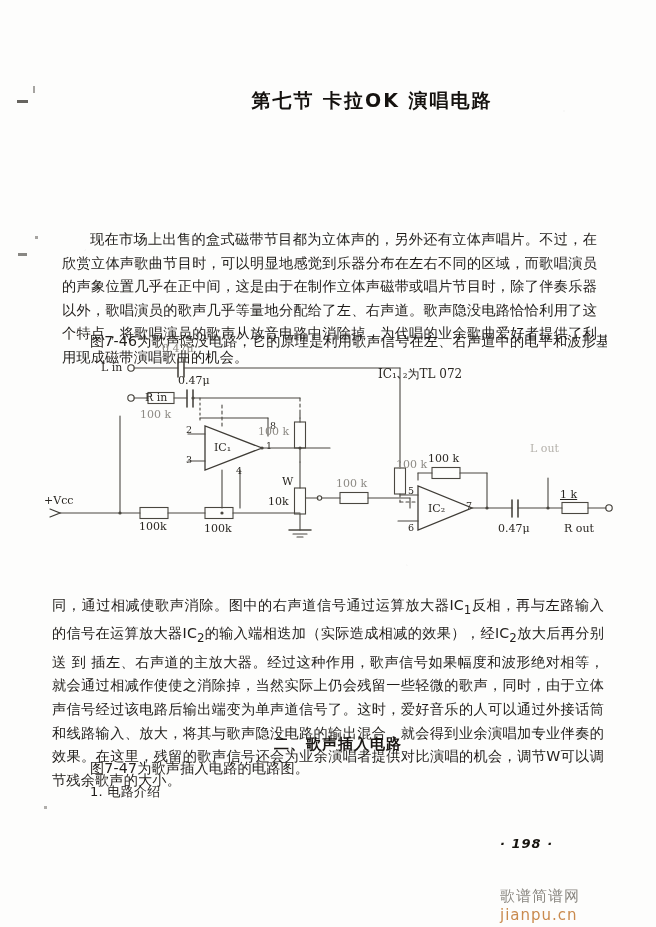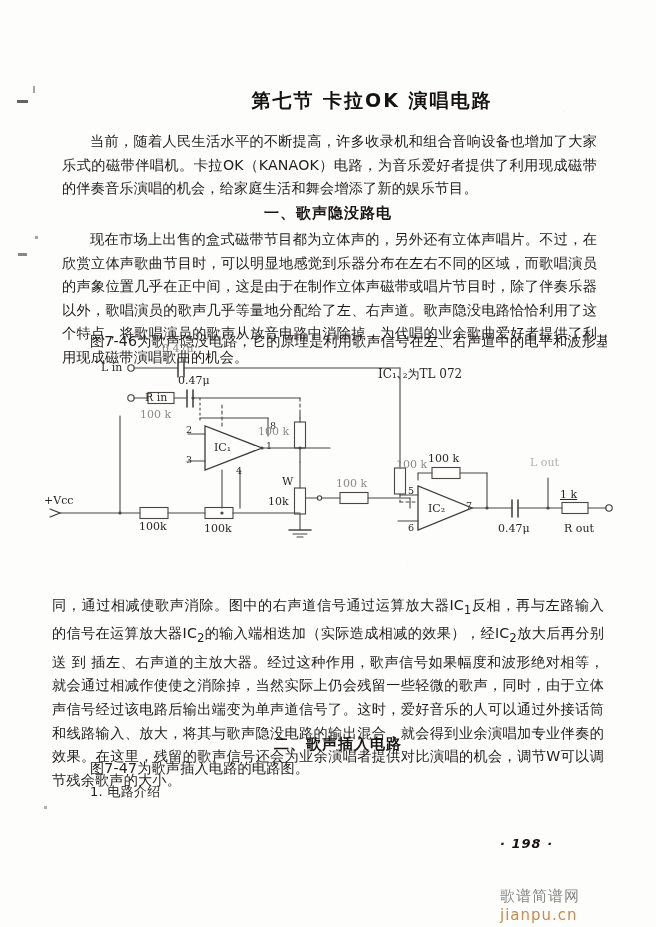--- a/index.html
+++ b/index.html
@@ -120,23 +120,21 @@
 <div class="page">
 
   <div class="stray" style="left:17px;top:100px;width:11px;height:3px;"></div>
   <div class="stray" style="left:33px;top:86px;width:2px;height:7px;opacity:.45;"></div>
   <div class="stray" style="left:18px;top:253px;width:9px;height:3px;opacity:.6;"></div>
   <div class="stray" style="left:35px;top:236px;width:3px;height:3px;opacity:.45;"></div>
   <div class="stray" style="left:44px;top:806px;width:3px;height:3px;opacity:.4;"></div>
 
   <div class="section-title" style="top:88px;padding-left:44px;">第七节    卡拉OK 演唱电路</div>
 
-  <div class="para indent" style="left:62px;top:130px;width:535px;">当前，随着人民生活水平的不断提高，许多收录机和组合音响设备也增加了大家乐式的磁带伴唱机。卡拉OK（KANAOK）电路，为音乐爱好者提供了利用现成磁带的伴奏音乐演唱的机会，给家庭生活和舞会增添了新的娱乐节目。</div>
-
-  <div class="sub-title" style="top:204px;">一、歌声隐没路电</div>
+
 
   <div class="para indent" style="left:62px;top:228px;width:535px;">现在市场上出售的盒式磁带节目都为立体声的，另外还有立体声唱片。不过，在欣赏立体声歌曲节目时，可以明显地感觉到乐器分布在左右不同的区域，而歌唱演员的声象位置几乎在正中间，这是由于在制作立体声磁带或唱片节目时，除了伴奏乐器以外，歌唱演员的歌声几乎等量地分配给了左、右声道。歌声隐没电路恰恰利用了这个特点，将歌唱演员的歌声从放音电路中消除掉，为代唱的业余歌曲爱好者提供了利用现成磁带演唱歌曲的机会。</div>
 
   <div class="para indent" style="left:62px;top:330px;width:535px;"></div>
 
   <div class="para indent" style="left:62px;top:330px;width:545px;height:24px;overflow:hidden;white-space:nowrap;">图7-46为歌声隐没电路，它的原理是利用歌声信号在左、右声道中的电平和波形基本相</div>
 
   <div class="circuit">
     <svg width="656" height="235" viewBox="0 0 656 235">
       <g stroke="#4a4740" stroke-width="1.1" fill="none" stroke-linecap="round">
@@ -275,21 +273,21 @@
     <span class="c-label lg" style="left:428px;top:122px;">100 k</span>
 
     <span class="c-label" style="left:408px;top:155px;">5</span>
     <span class="c-label" style="left:408px;top:192px;">6</span>
     <span class="c-label" style="left:466px;top:170px;">7</span>
     <span class="c-label lg" style="left:428px;top:172px;">IC₂</span>
 
     <span class="c-label lg" style="left:498px;top:192px;">0.47μ</span>
     <span class="c-label lg" style="left:560px;top:158px;text-decoration:underline;">1 k</span>
     <span class="c-label lg" style="left:564px;top:192px;">R out</span>
-    <span class="c-label lg vfaded" style="left:530px;top:126px;">L out</span>
+    <span class="c-label lg vfaded" style="left:530px;top:112px;">L out</span>
 
     <span class="c-label lg" style="left:378px;top:36px;font-size:12px;">IC₁､₂为TL 072</span>
   </div>
 
 
   <div class="para" style="left:52px;top:594px;width:552px;">同，通过相减使歌声消除。图中的右声道信号通过运算放大器IC<sub>1</sub>反相，再与左路输入的信号在运算放大器IC<sub>2</sub>的输入端相迭加（实际造成相减的效果），经IC<sub>2</sub>放大后再分别 送 到 插左、右声道的主放大器。经过这种作用，歌声信号如果幅度和波形绝对相等，就会通过相减作使使之消除掉，当然实际上仍会残留一些轻微的歌声，同时，由于立体声信号经过该电路后输出端变为单声道信号了。这时，爱好音乐的人可以通过外接话筒和线路输入、放大，将其与歌声隐没电路的输出混合，就会得到业余演唱加专业伴奏的效果。在这里，残留的歌声信号还会为业余演唱者提供对比演唱的机会，调节W可以调节残余歌声的大小。</div>
 
   <div class="sub-title" style="top:735px;margin-left:10px;">二、歌声插入电路</div>
 
   <div class="para indent" style="left:62px;top:757px;width:535px;">图7-47为歌声插入电路的电路图。</div>

